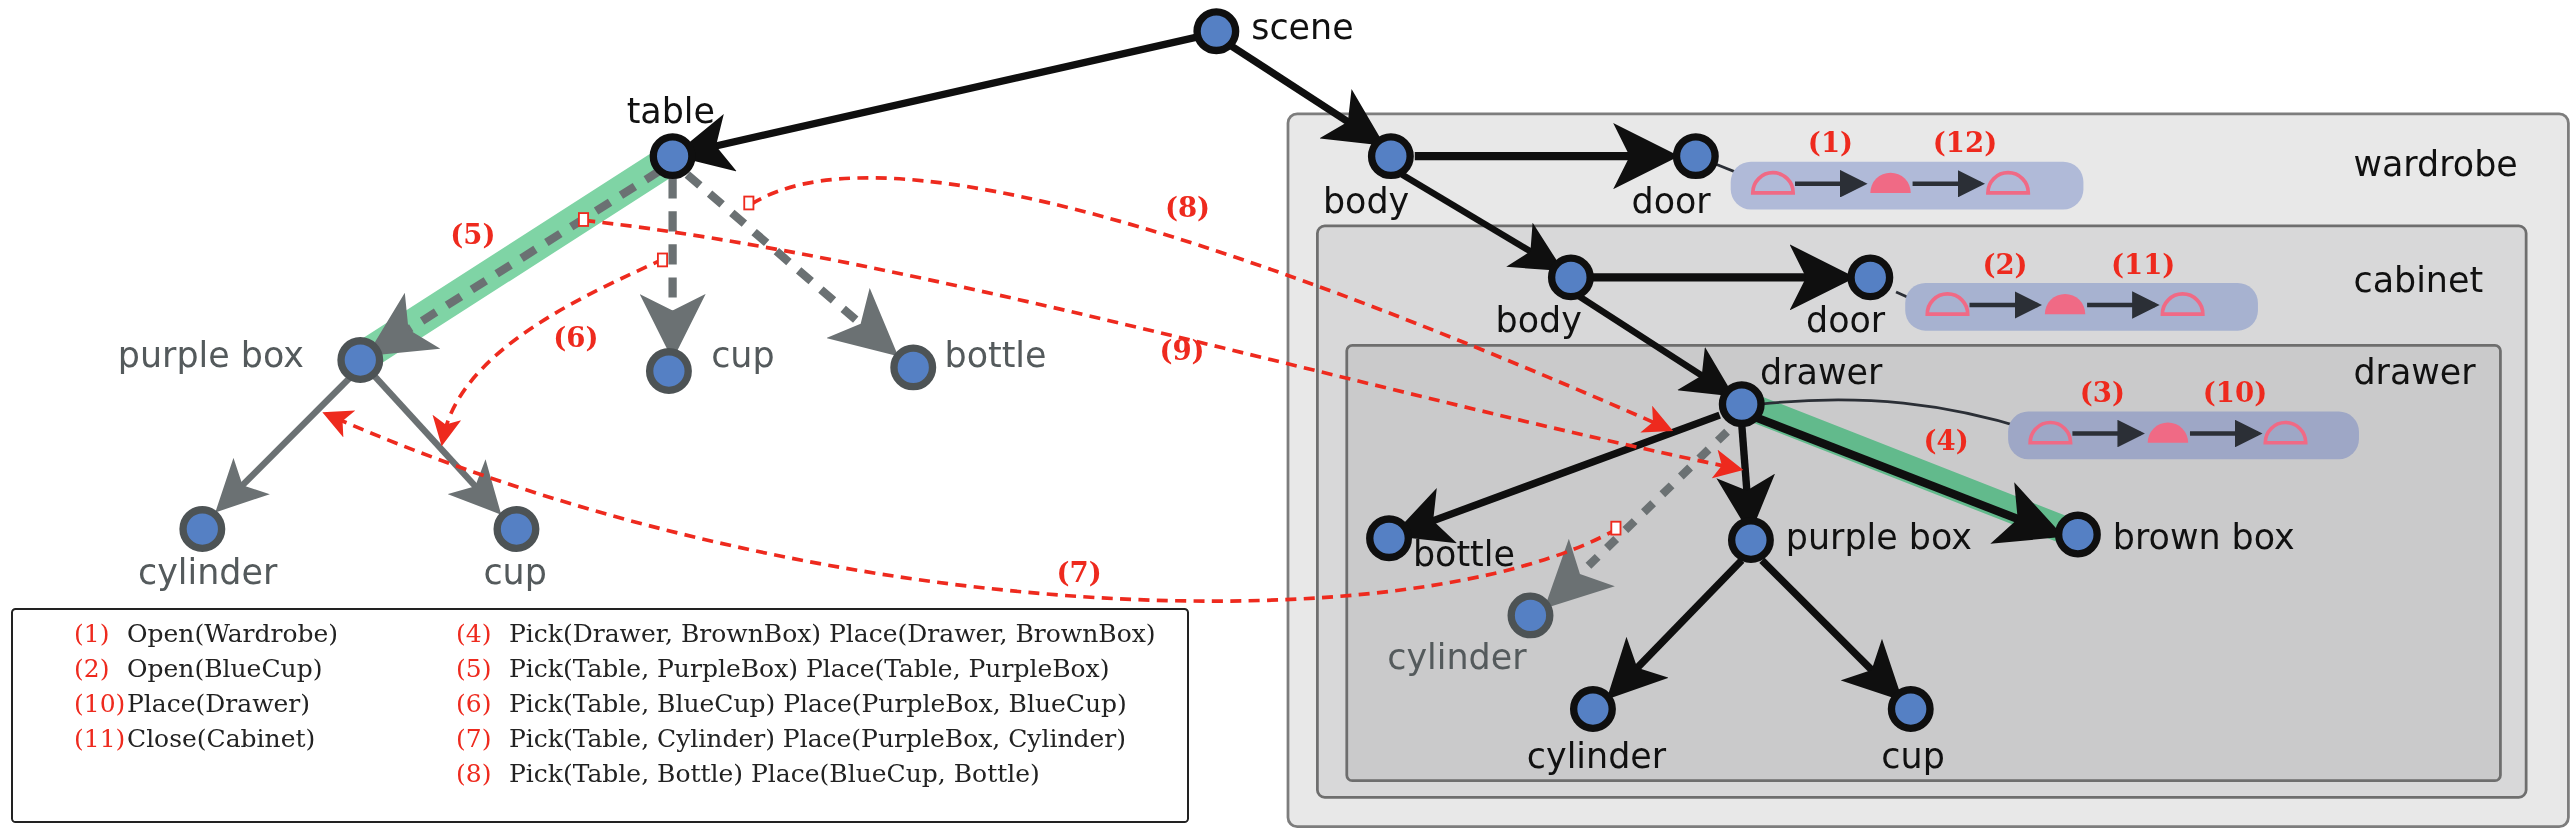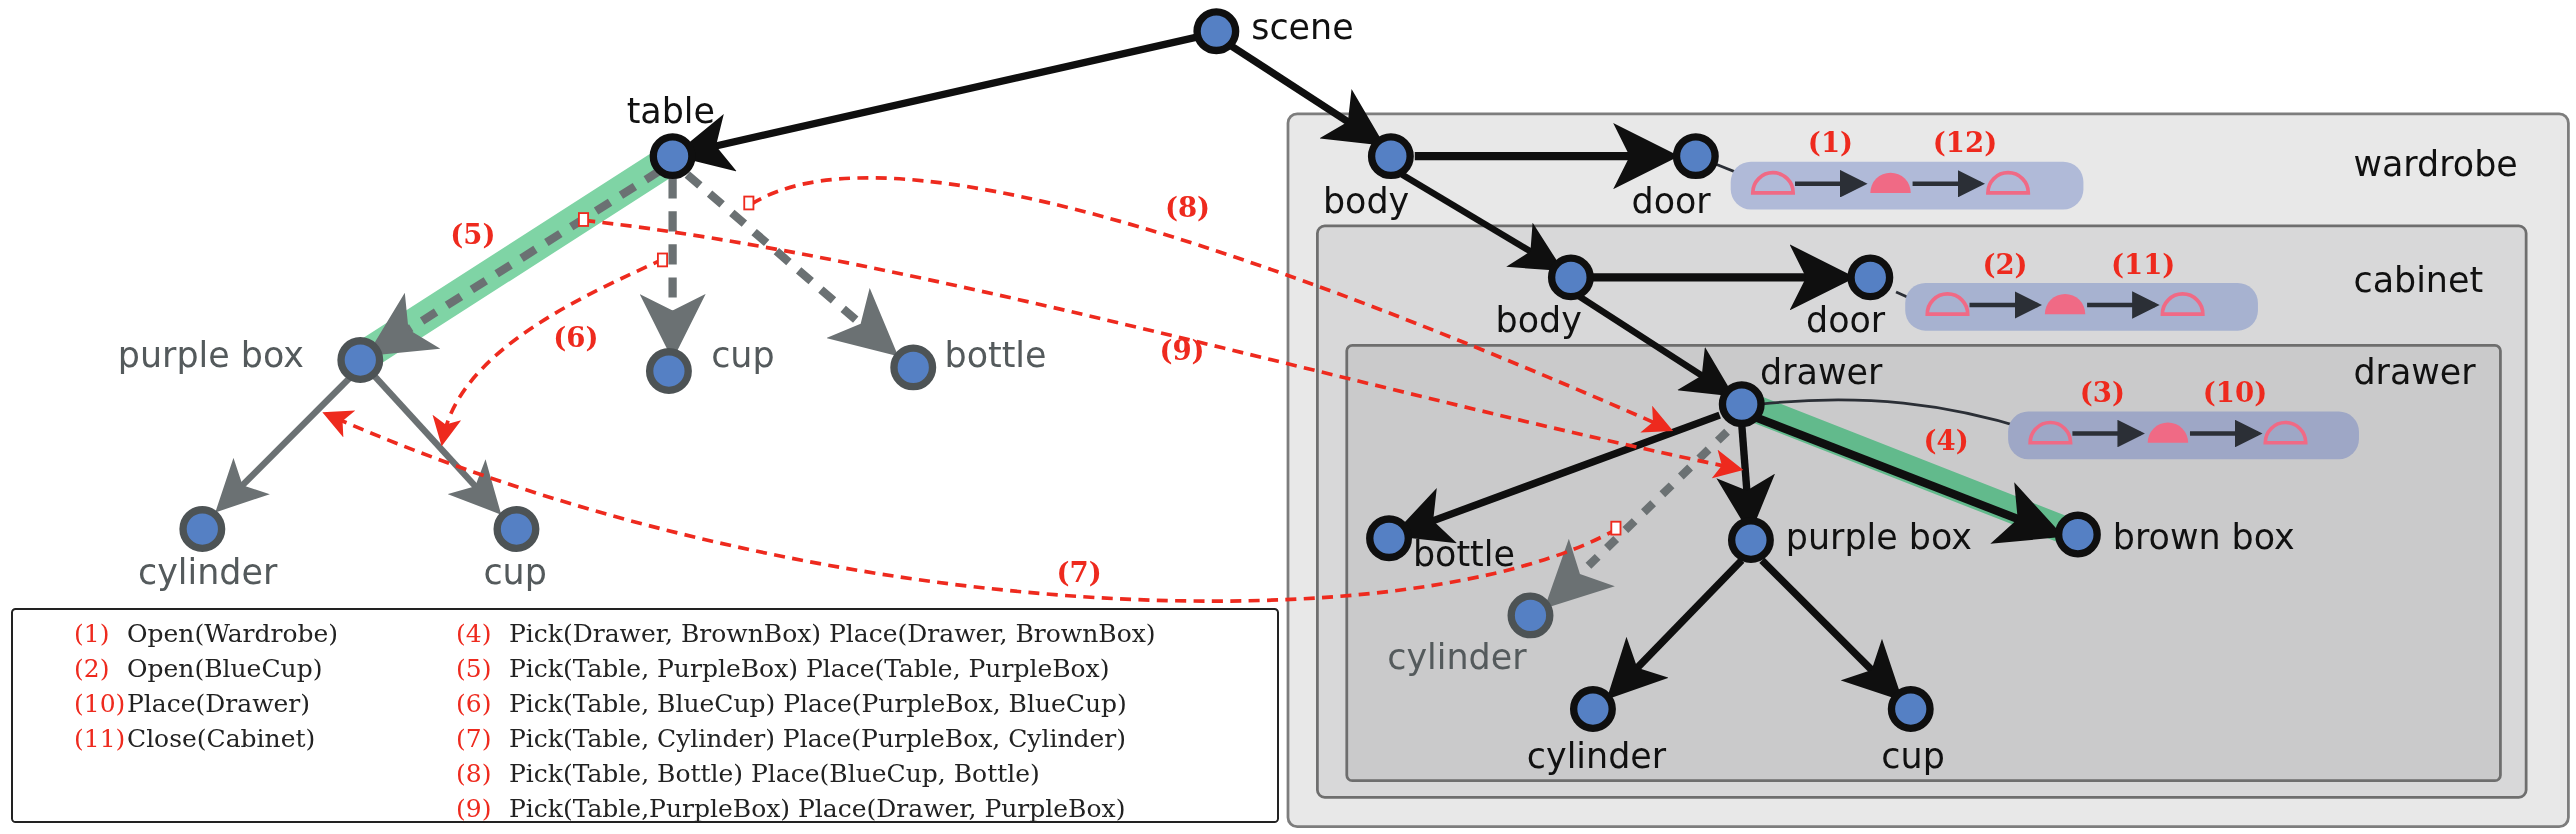--- a/index.html
+++ b/index.html
@@ -2,21 +2,21 @@
 <html style="font-size:14.7px"><head>
 <meta charset="utf-8">
 <style>
   html, body { margin:0; padding:0; background:#ffffff; }
   body { width:2576px; height:834px; position:relative; overflow:hidden; font-family:"DejaVu Sans", sans-serif; }
   svg#diagram { position:absolute; left:0; top:0; }
   .node-label { font-family:"DejaVu Sans", sans-serif; font-size:38px; fill:#111; }
   .node-label.gray { fill:#545a5c; }
   .group-label { font-family:"DejaVu Sans", sans-serif; font-size:38px; fill:#111; }
   .step-label { font-family:"DejaVu Serif", serif; font-size:30px; font-weight:bold; fill:#ee2a1e; }
-  #legend { position:absolute; left:11px; top:608px; width:1268px; height:215px; border:2.8px solid #222; border-radius:4.6px; box-sizing:border-box; background:#fff; }
+  #legend { position:absolute; left:11px; top:608px; width:1178px; height:215px; border:2.8px solid #222; border-radius:4.6px; box-sizing:border-box; background:#fff; }
   .legend-col { position:absolute; top:5.5px; }
   .legend-row { font-family:"DejaVu Serif", serif; font-size:25px; line-height:35px; color:#222; white-space:nowrap; }
   .legend-num { color:#ee2a1e; display:inline-block; width:53px; }
 </style>
 </head>
 <body>
 
 <svg id="diagram" width="2576" height="834" viewBox="0 0 2804 908">
   <defs>
     <marker id="arrow-black" markerWidth="8" markerHeight="8" refX="6" refY="4" orient="auto" markerUnits="strokeWidth">
@@ -160,16 +160,15 @@
     <div class="legend-row"><span class="legend-num">(2)</span><span>Open(BlueCup)</span></div>
     <div class="legend-row"><span class="legend-num">(10)</span><span>Place(Drawer)</span></div>
     <div class="legend-row"><span class="legend-num">(11)</span><span>Close(Cabinet)</span></div>
   </div>
   <div class="legend-col" style="left:443px;">
     <div class="legend-row"><span class="legend-num">(4)</span><span>Pick(Drawer, BrownBox) Place(Drawer, BrownBox)</span></div>
     <div class="legend-row"><span class="legend-num">(5)</span><span>Pick(Table, PurpleBox) Place(Table, PurpleBox)</span></div>
     <div class="legend-row"><span class="legend-num">(6)</span><span>Pick(Table, BlueCup) Place(PurpleBox, BlueCup)</span></div>
     <div class="legend-row"><span class="legend-num">(7)</span><span>Pick(Table, Cylinder) Place(PurpleBox, Cylinder)</span></div>
     <div class="legend-row"><span class="legend-num">(8)</span><span>Pick(Table, Bottle) Place(BlueCup, Bottle)</span></div>
-    <div class="legend-row"><span class="legend-num">(9)</span><span>Pick(Table,PurpleBox) Place(Drawer, PurpleBox)</span></div>
   </div>
 </div>
 
 
 </body></html>

